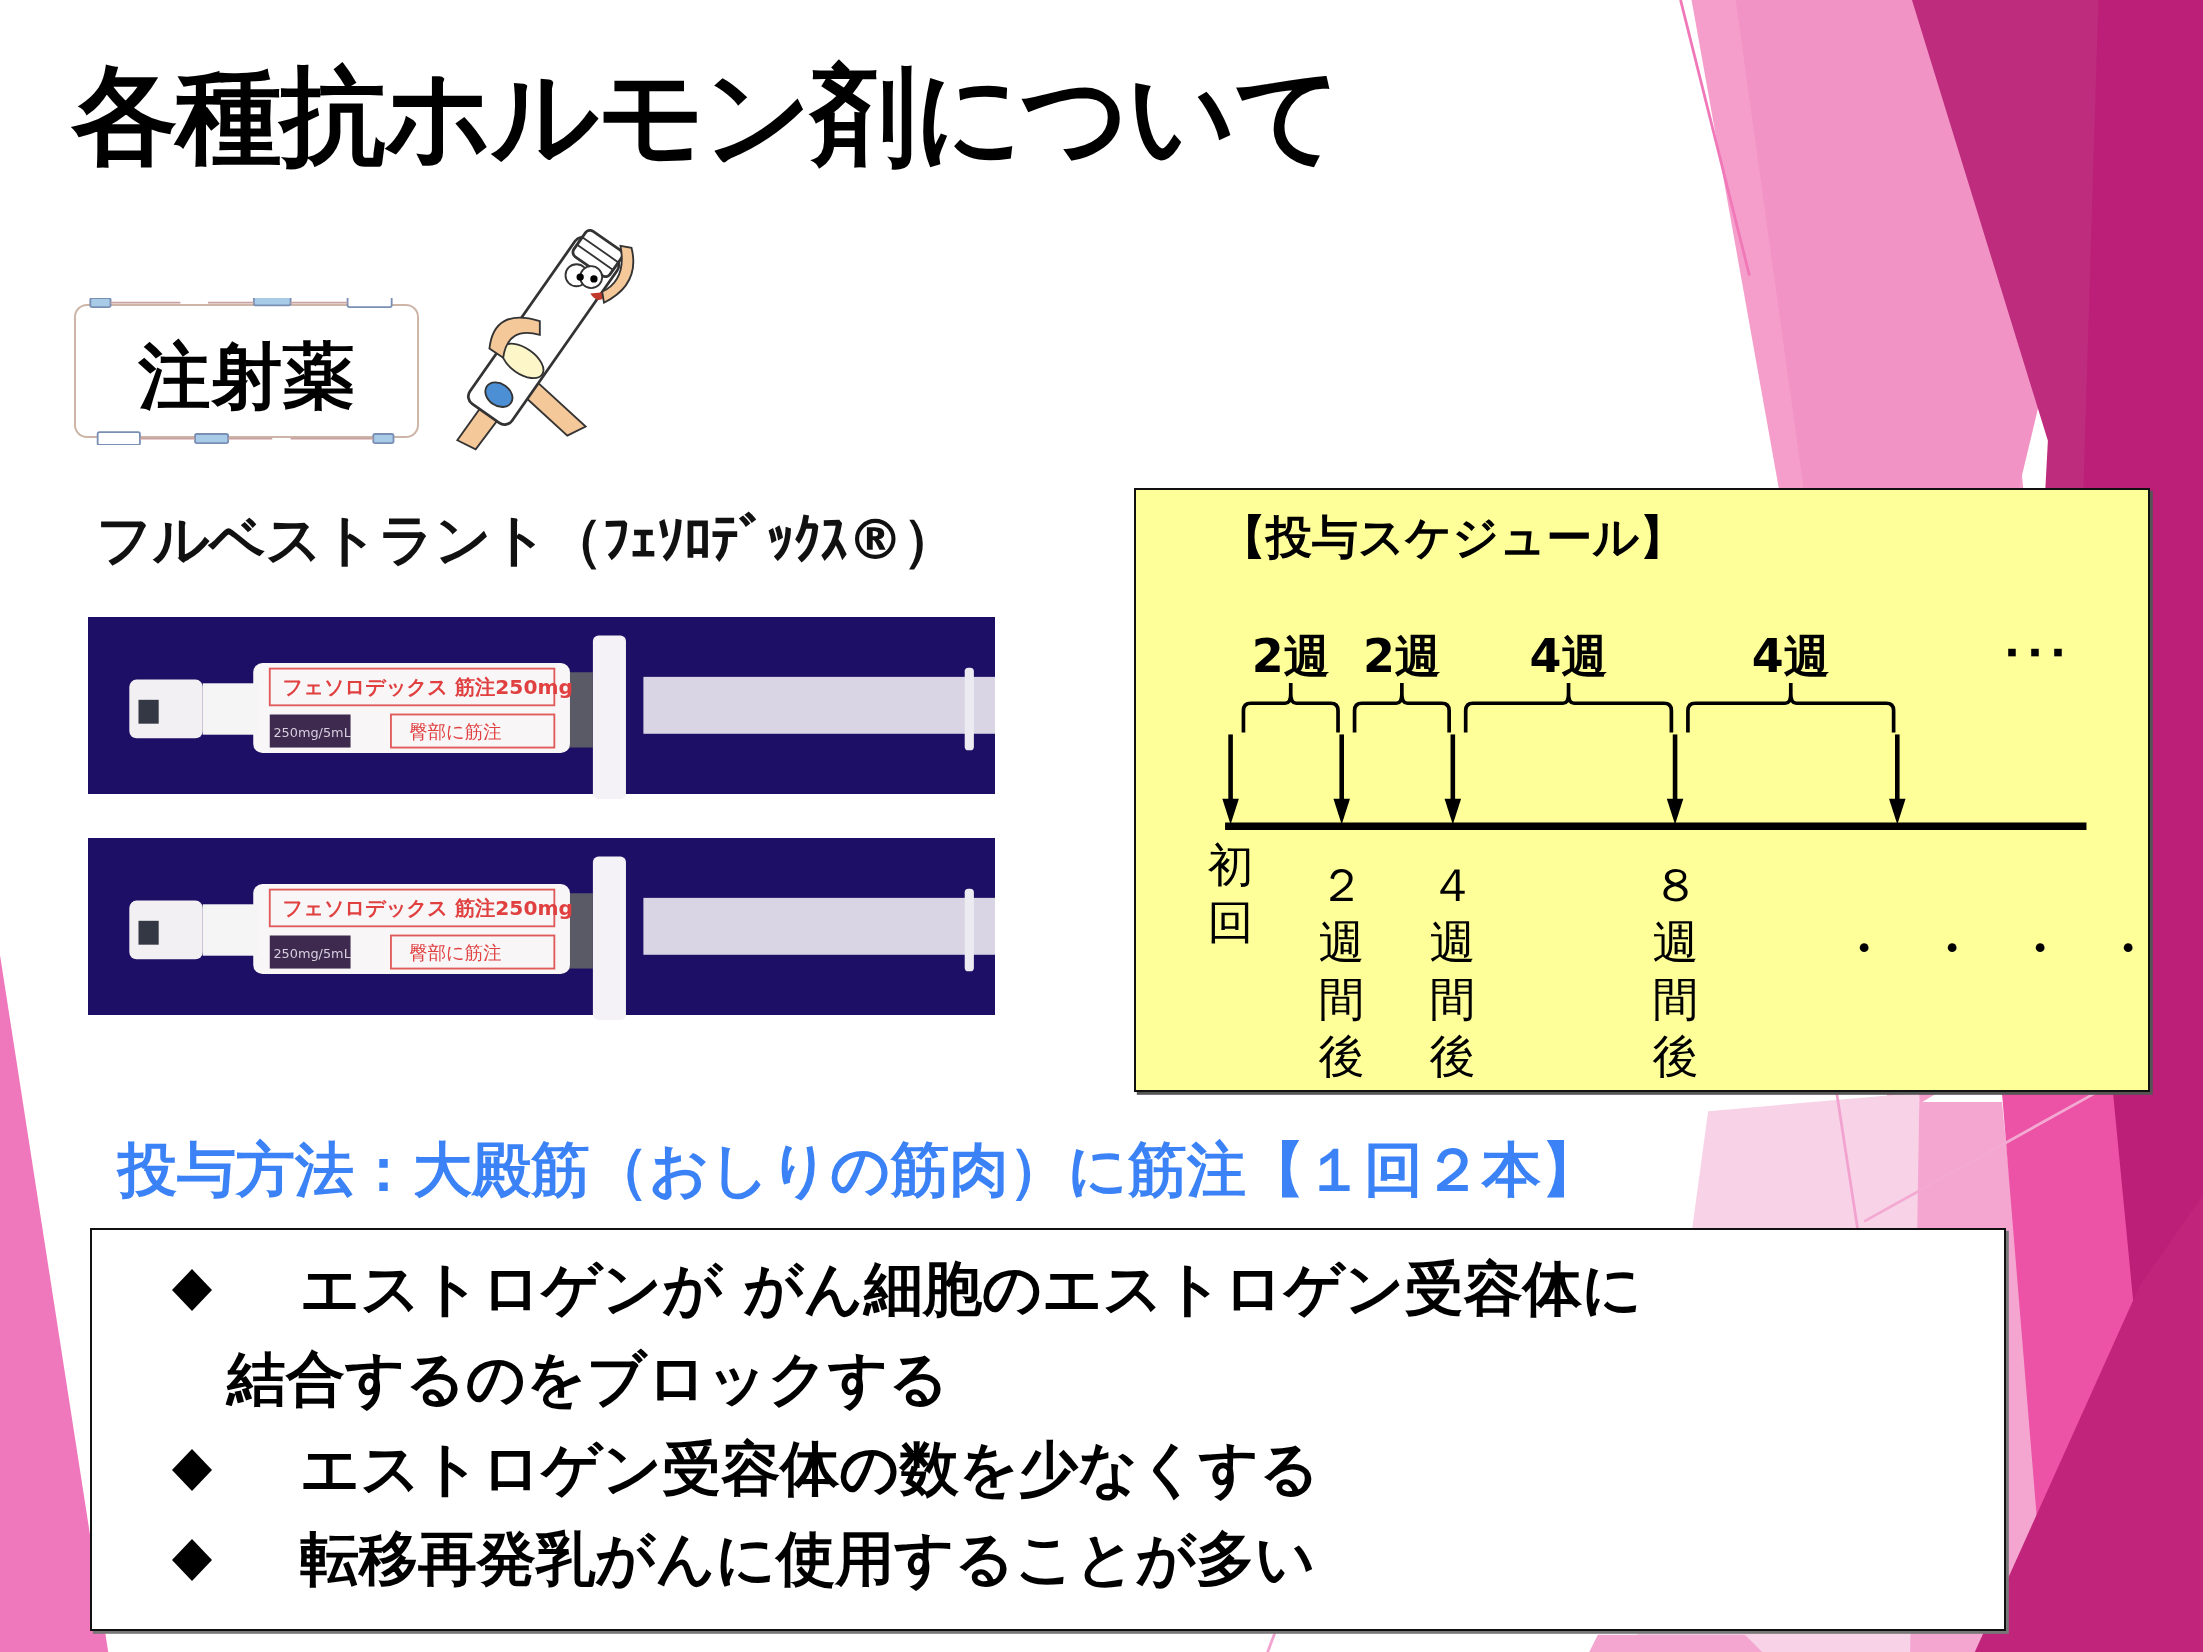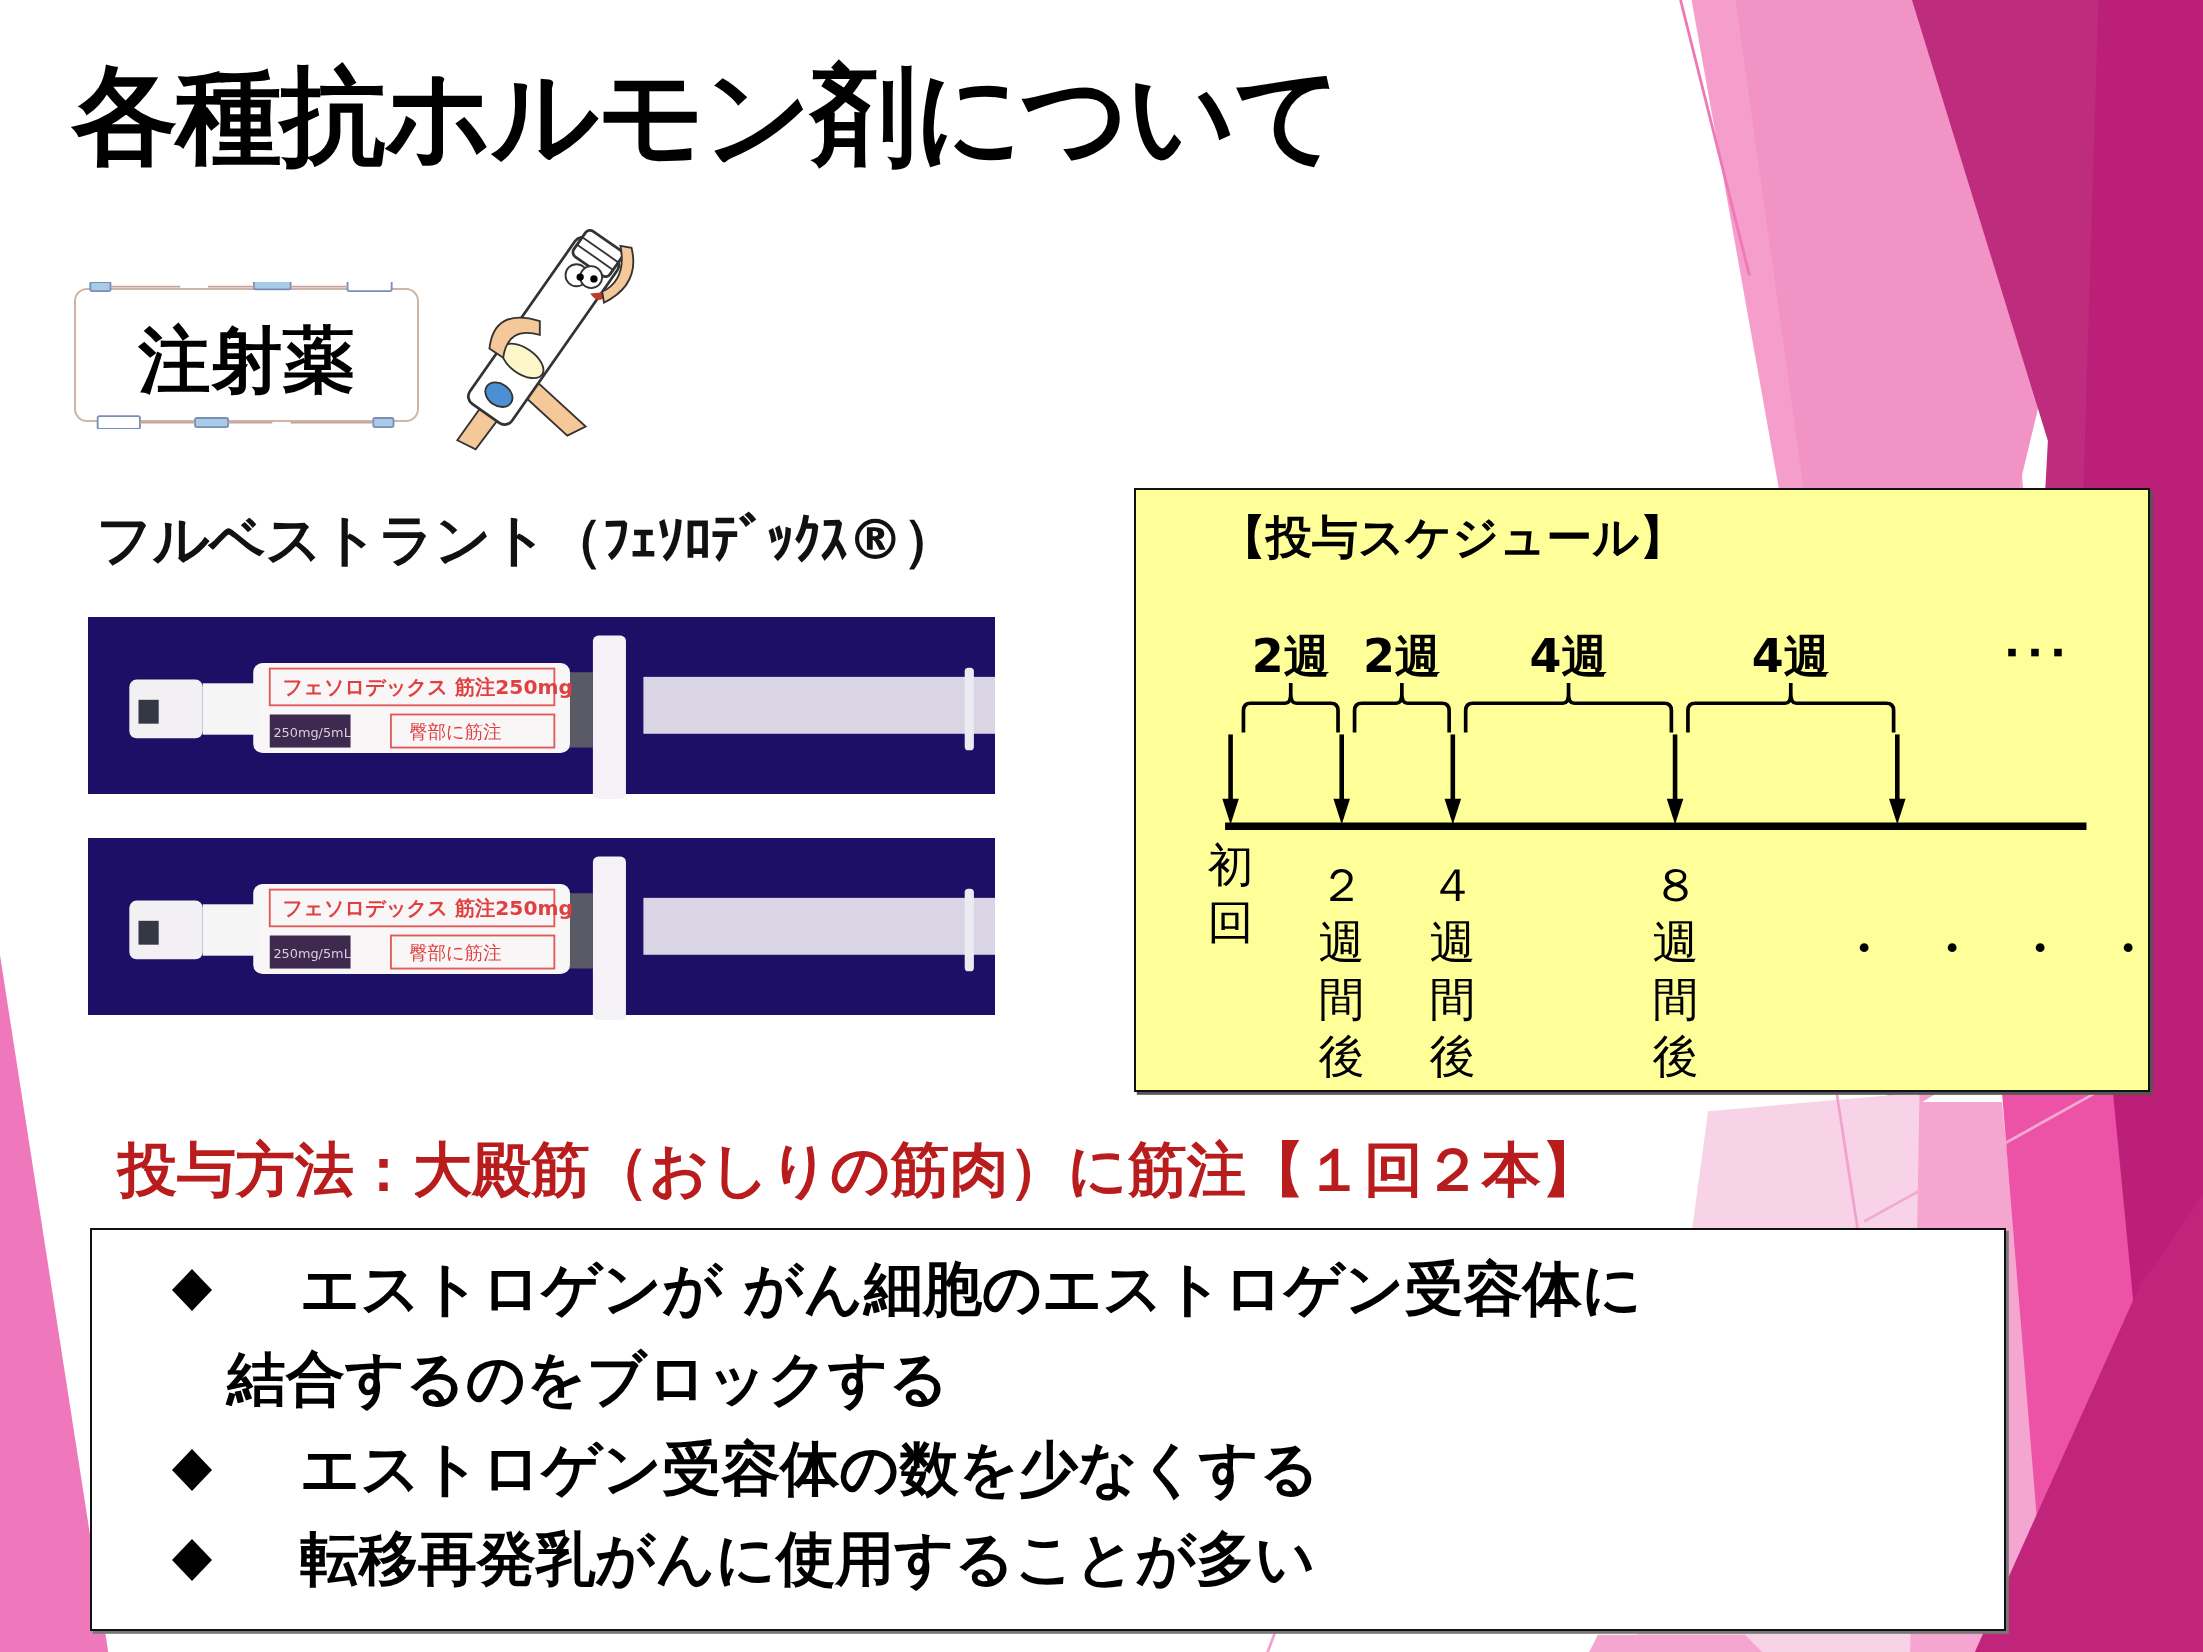--- a/index.html
+++ b/index.html
@@ -4,21 +4,21 @@
 <style>
   html, body { margin:0; padding:0; }
   body { width:2204px; height:1653px; position:relative; overflow:hidden; background:#ffffff;
          font-family:"DejaVu Sans", "Liberation Sans", sans-serif; }
   .bg { position:absolute; left:0; top:0; width:2204px; height:1653px; z-index:0; }
   .abs { position:absolute; z-index:2; }
 
   #title { left:72px; top:44px; font-size:108px; font-weight:bold; color:#000; letter-spacing:-1.8px;
            white-space:nowrap; transform:scaleX(0.98); transform-origin:left; }
 
-  #badge { left:70px; top:282px; width:353px; height:147px; }
+  #badge { left:70px; top:298px; width:353px; height:147px; }
   #badge .frame { position:absolute; left:3.7px; top:5.5px; right:3.7px; bottom:7.3px;
                   border:2.8px solid #cdb6a8; border-radius:13px; background:#fff; }
   #badge .label { position:absolute; left:0; right:0; top:31px; text-align:center;
                   font-size:72px; font-weight:bold; color:#000; letter-spacing:0px; }
   #mascot { left:439px; top:220px; width:209px; height:237px; }
 
   #drug-name { left:96px; top:503px; font-size:56px; font-weight:bold; color:#111; white-space:nowrap; letter-spacing:-0.9px; }
 
   .syr-img { left:88px; width:907px; height:177px; background:#1e0f66; }
   #syr1 { top:617px; }
@@ -26,21 +26,21 @@
 
   #schedule { left:1122px; top:488px; width:1012px; height:600px; background:#ffff99;
               border:2.8px solid #111; box-shadow:2.8px 2.8px 0 #555;margin-left:12px; }
   #schedule-title { position:absolute; left:84px; top:16.5px; font-size:46px; font-weight:bold; color:#000; white-space:nowrap; }
   #schedule-svg { position:absolute; left:0; top:0; width:1012px; height:600px; }
   .iv-label { font-size:50px; font-weight:bold; fill:#000; }
   .tp-label { position:absolute; width:55px; text-align:center; font-size:46px; line-height:57px;
               color:#000; font-weight:normal; }
   .dots { position:absolute; font-size:55px; color:#000; letter-spacing:33px; }
 
-  #method { left:118px; top:1131px; font-size:59px; font-weight:bold; color:#b91c1c; white-space:nowrap; letter-spacing:0px; }
+  #method { left:118px; top:1131px; font-size:59px; font-weight:bold; color:#3b82f6; white-space:nowrap; letter-spacing:0px; }
 
   #points-box { left:90px; top:1228px; width:1912px; height:399px; background:#fff;
                 border:2.8px solid #111; box-shadow:2.8px 2.8px 0 #777; }
   .pt { position:absolute; left:16px; font-size:59px; font-weight:bold; color:#000; white-space:nowrap; }
   .pt .dia { display:inline-block; width:40px; height:42px; margin-left:64px; margin-right:88px;
              vertical-align:-1.8px; }
   .pt .cont { display:inline-block; margin-left:119px;text-align:center; }
 </style>
 </head>
 <body>

